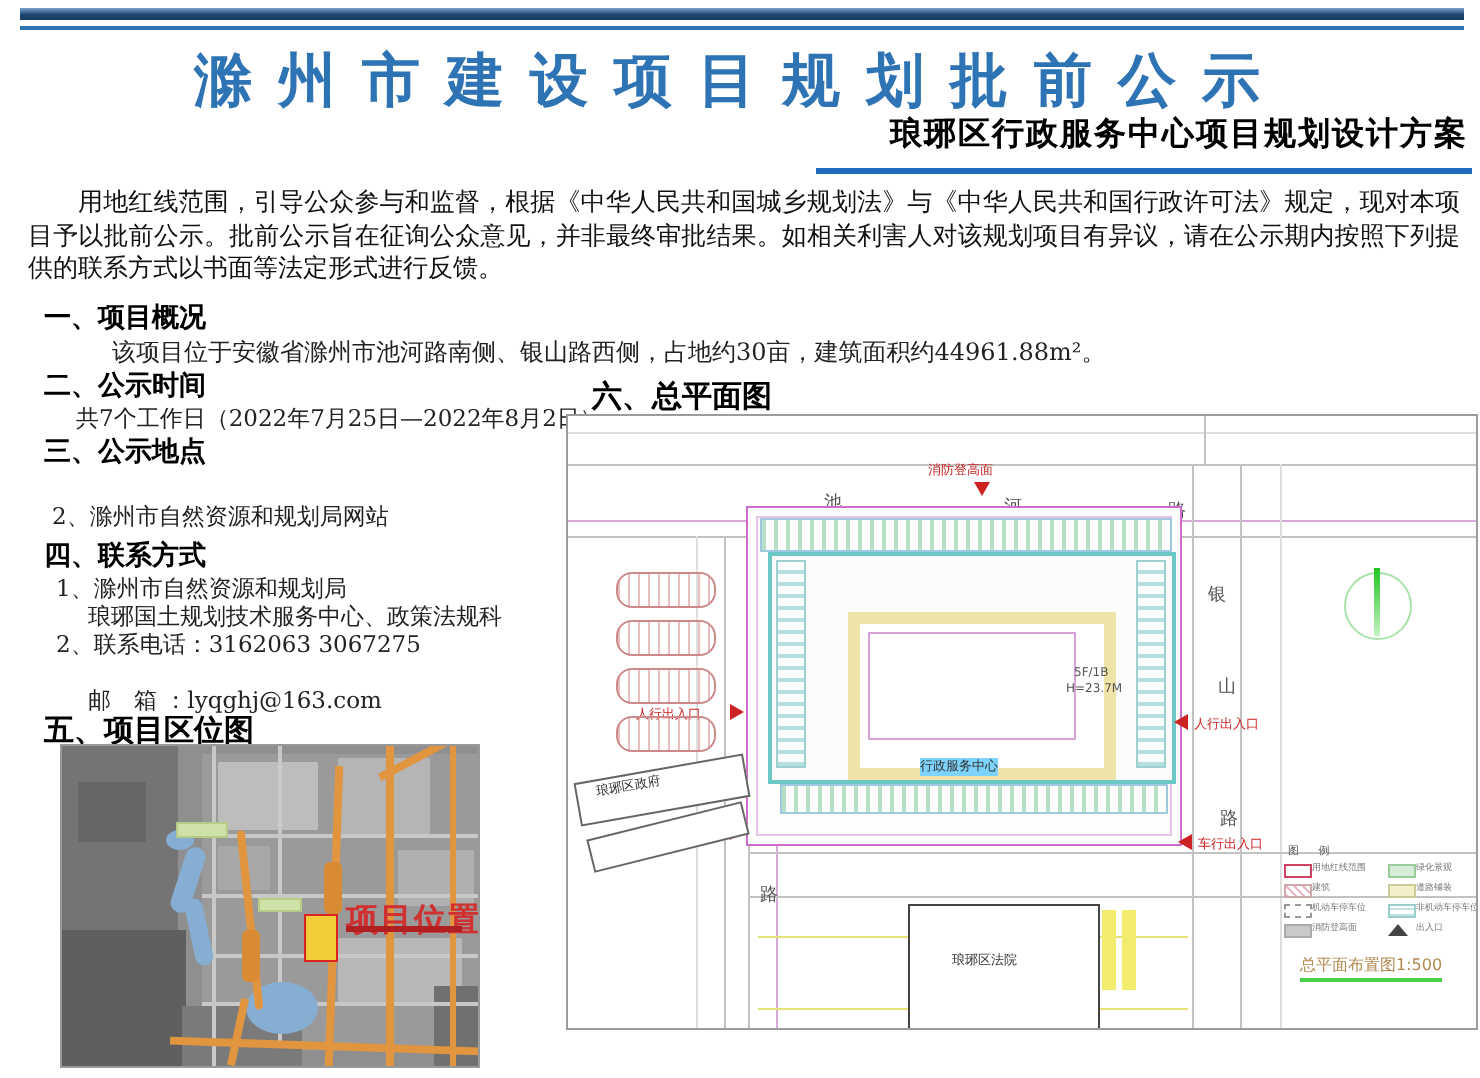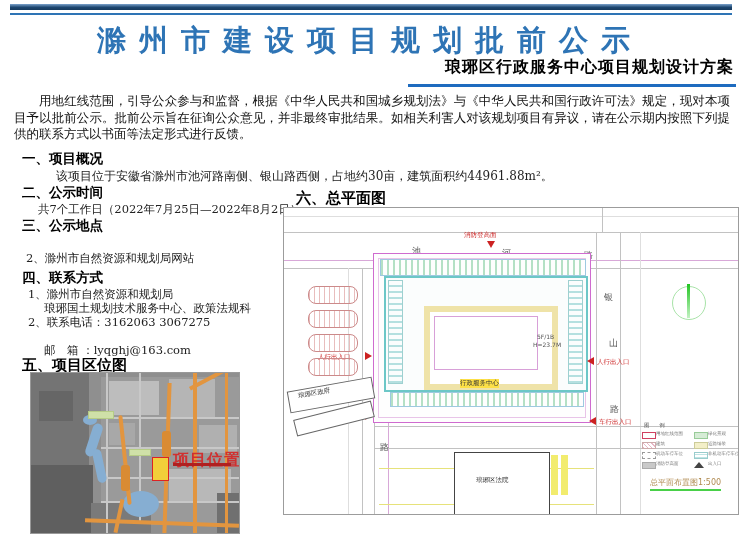--- a/index.html
+++ b/index.html
@@ -156,21 +156,21 @@
 
     <div class="abs" id="parcel"></div>
     <div class="abs" id="parcel-inner"></div>
     <div class="abs hatch-green" style="left:96px;top:51px;width:204px;height:15px;"></div>
     <div class="abs" id="bld-outer"></div>
     <div class="abs hatch-teal-v" style="left:104px;top:72px;width:13px;height:102px;"></div>
     <div class="abs hatch-teal-v" style="left:284px;top:72px;width:13px;height:102px;"></div>
     <div class="abs" id="courtyard"></div>
     <div class="abs" id="courtyard-in"></div>
     <div class="abs hatch-green" style="left:106px;top:184px;width:192px;height:13px;"></div>
-    <div class="bldg-label" style="left:176px;top:171px;z-index:5;background:#fde047;">行政服务中心</div>
+    <div class="bldg-label" style="left:176px;top:171px;z-index:5;background:#7dd3fc;">行政服务中心</div>
     <div class="plan-note" style="left:253px;top:125px;">5F/1B</div>
     <div class="plan-note" style="left:249px;top:133px;">H=23.7M</div>
 
     <div class="ent-label" style="left:180px;top:23px;">消防登高面</div>
     <div class="tri tri-down" style="left:203px;top:33px;"></div>
     <div class="ent-label" style="left:34px;top:145px;">人行出入口</div>
     <div class="tri tri-right" style="left:81px;top:144px;"></div>
     <div class="ent-label" style="left:34px;top:205px;">车行出入口</div>
     <div class="tri tri-right" style="left:81px;top:204px;"></div>
     <div class="tri tri-left" style="left:303px;top:149px;"></div>

